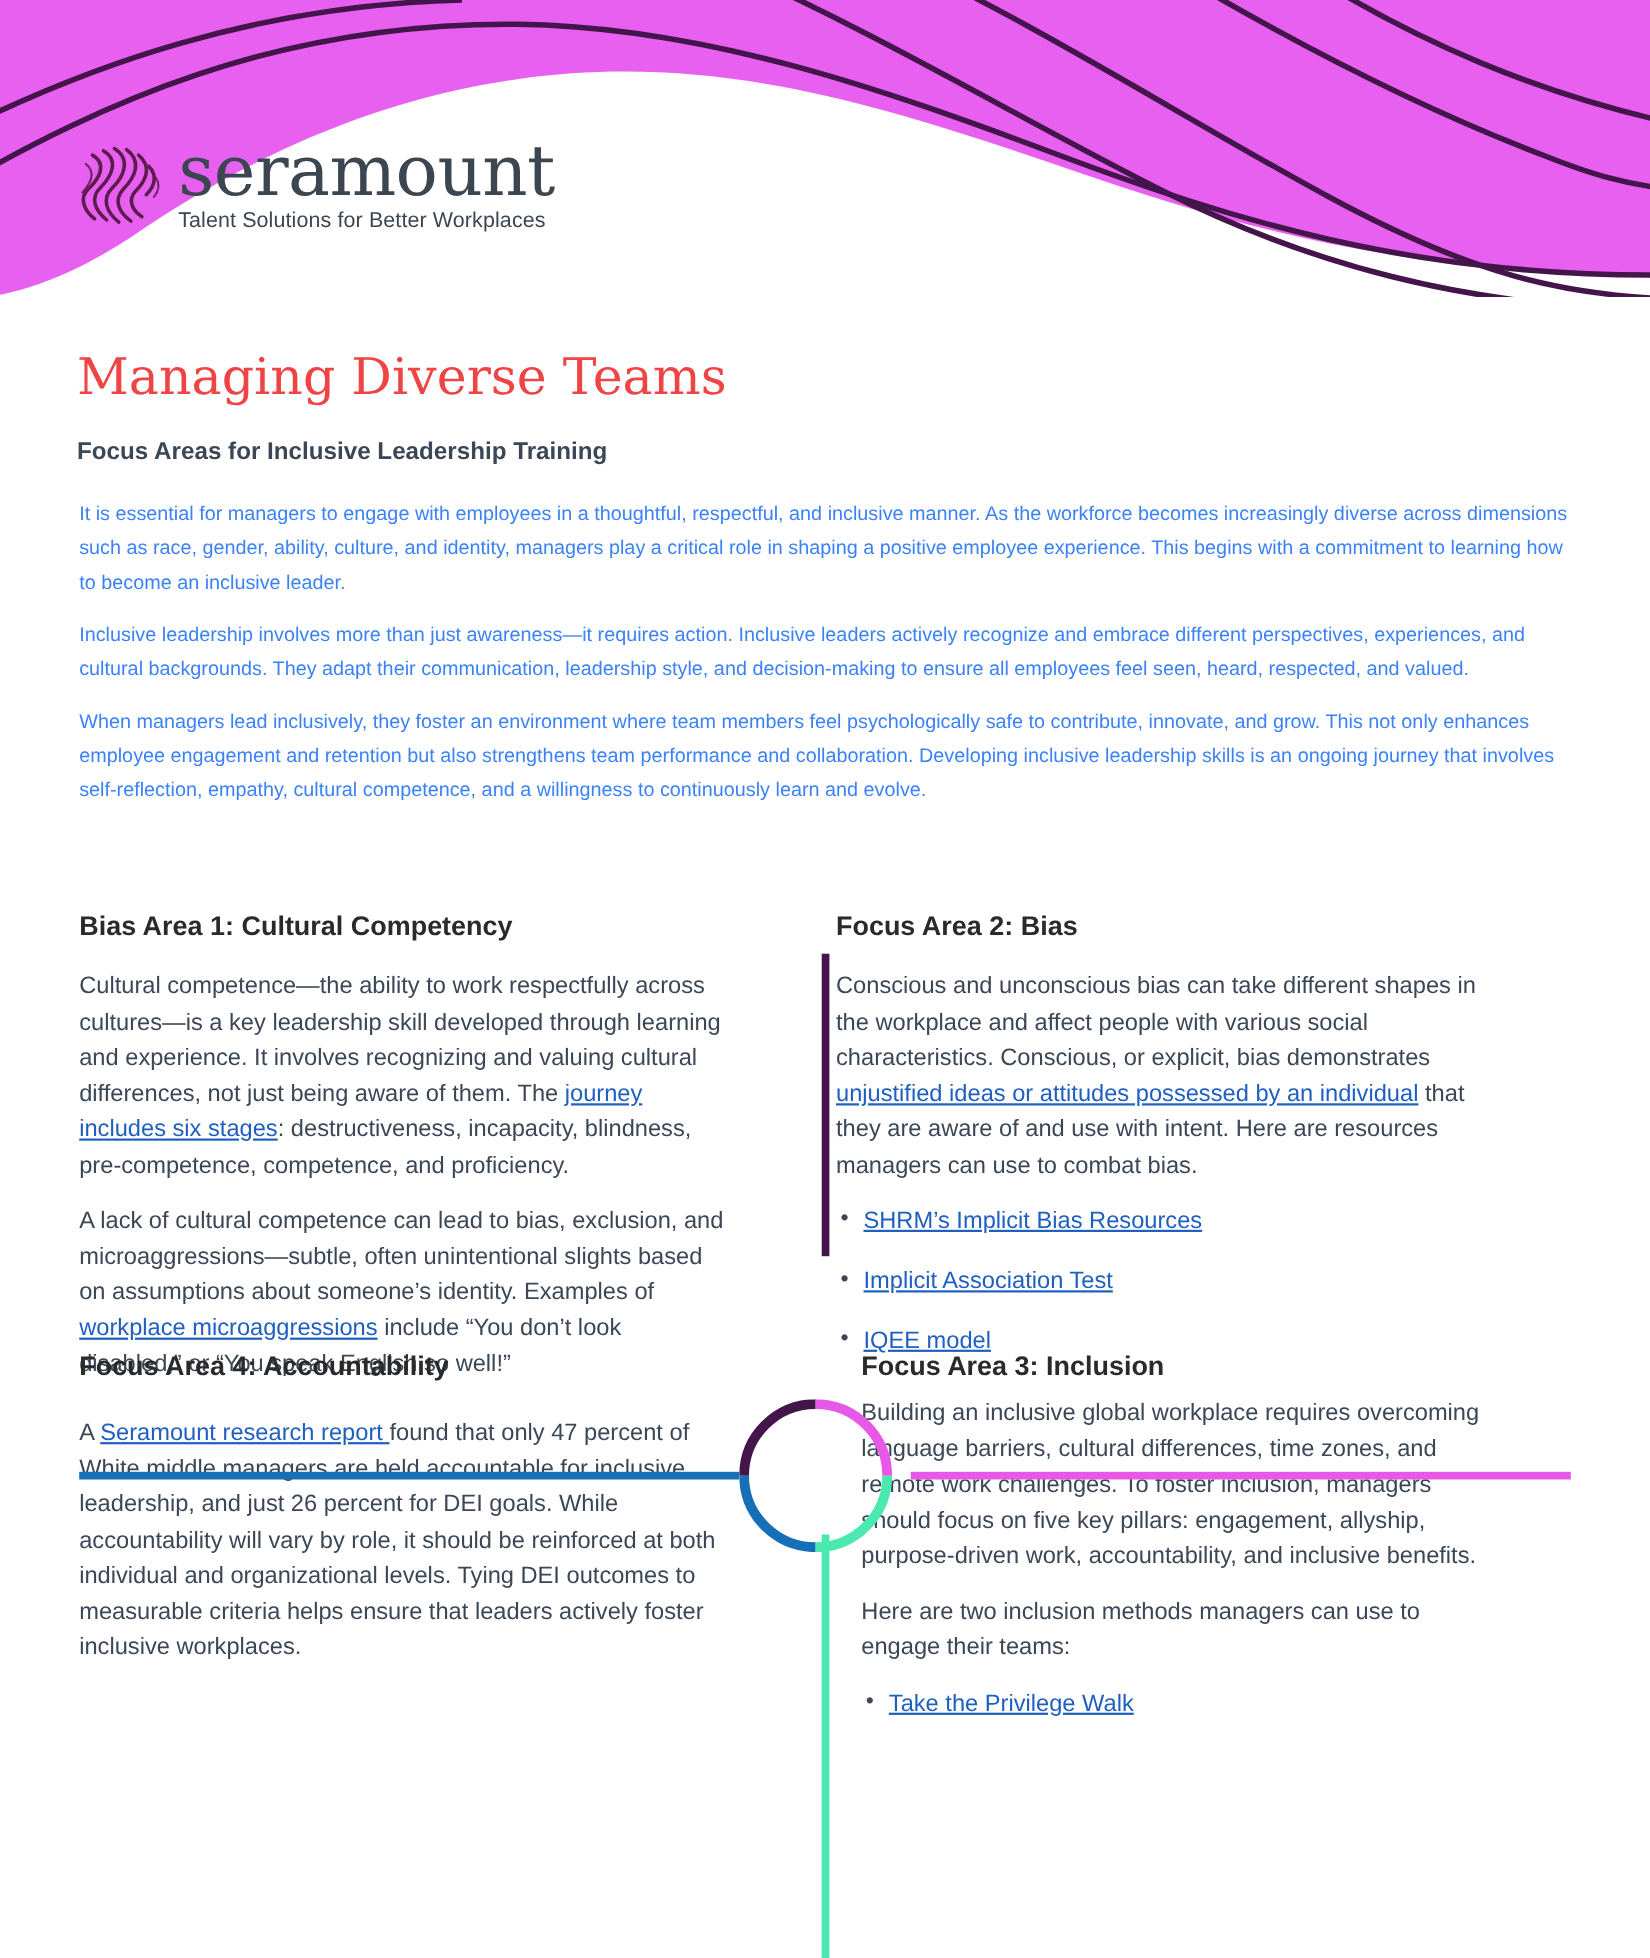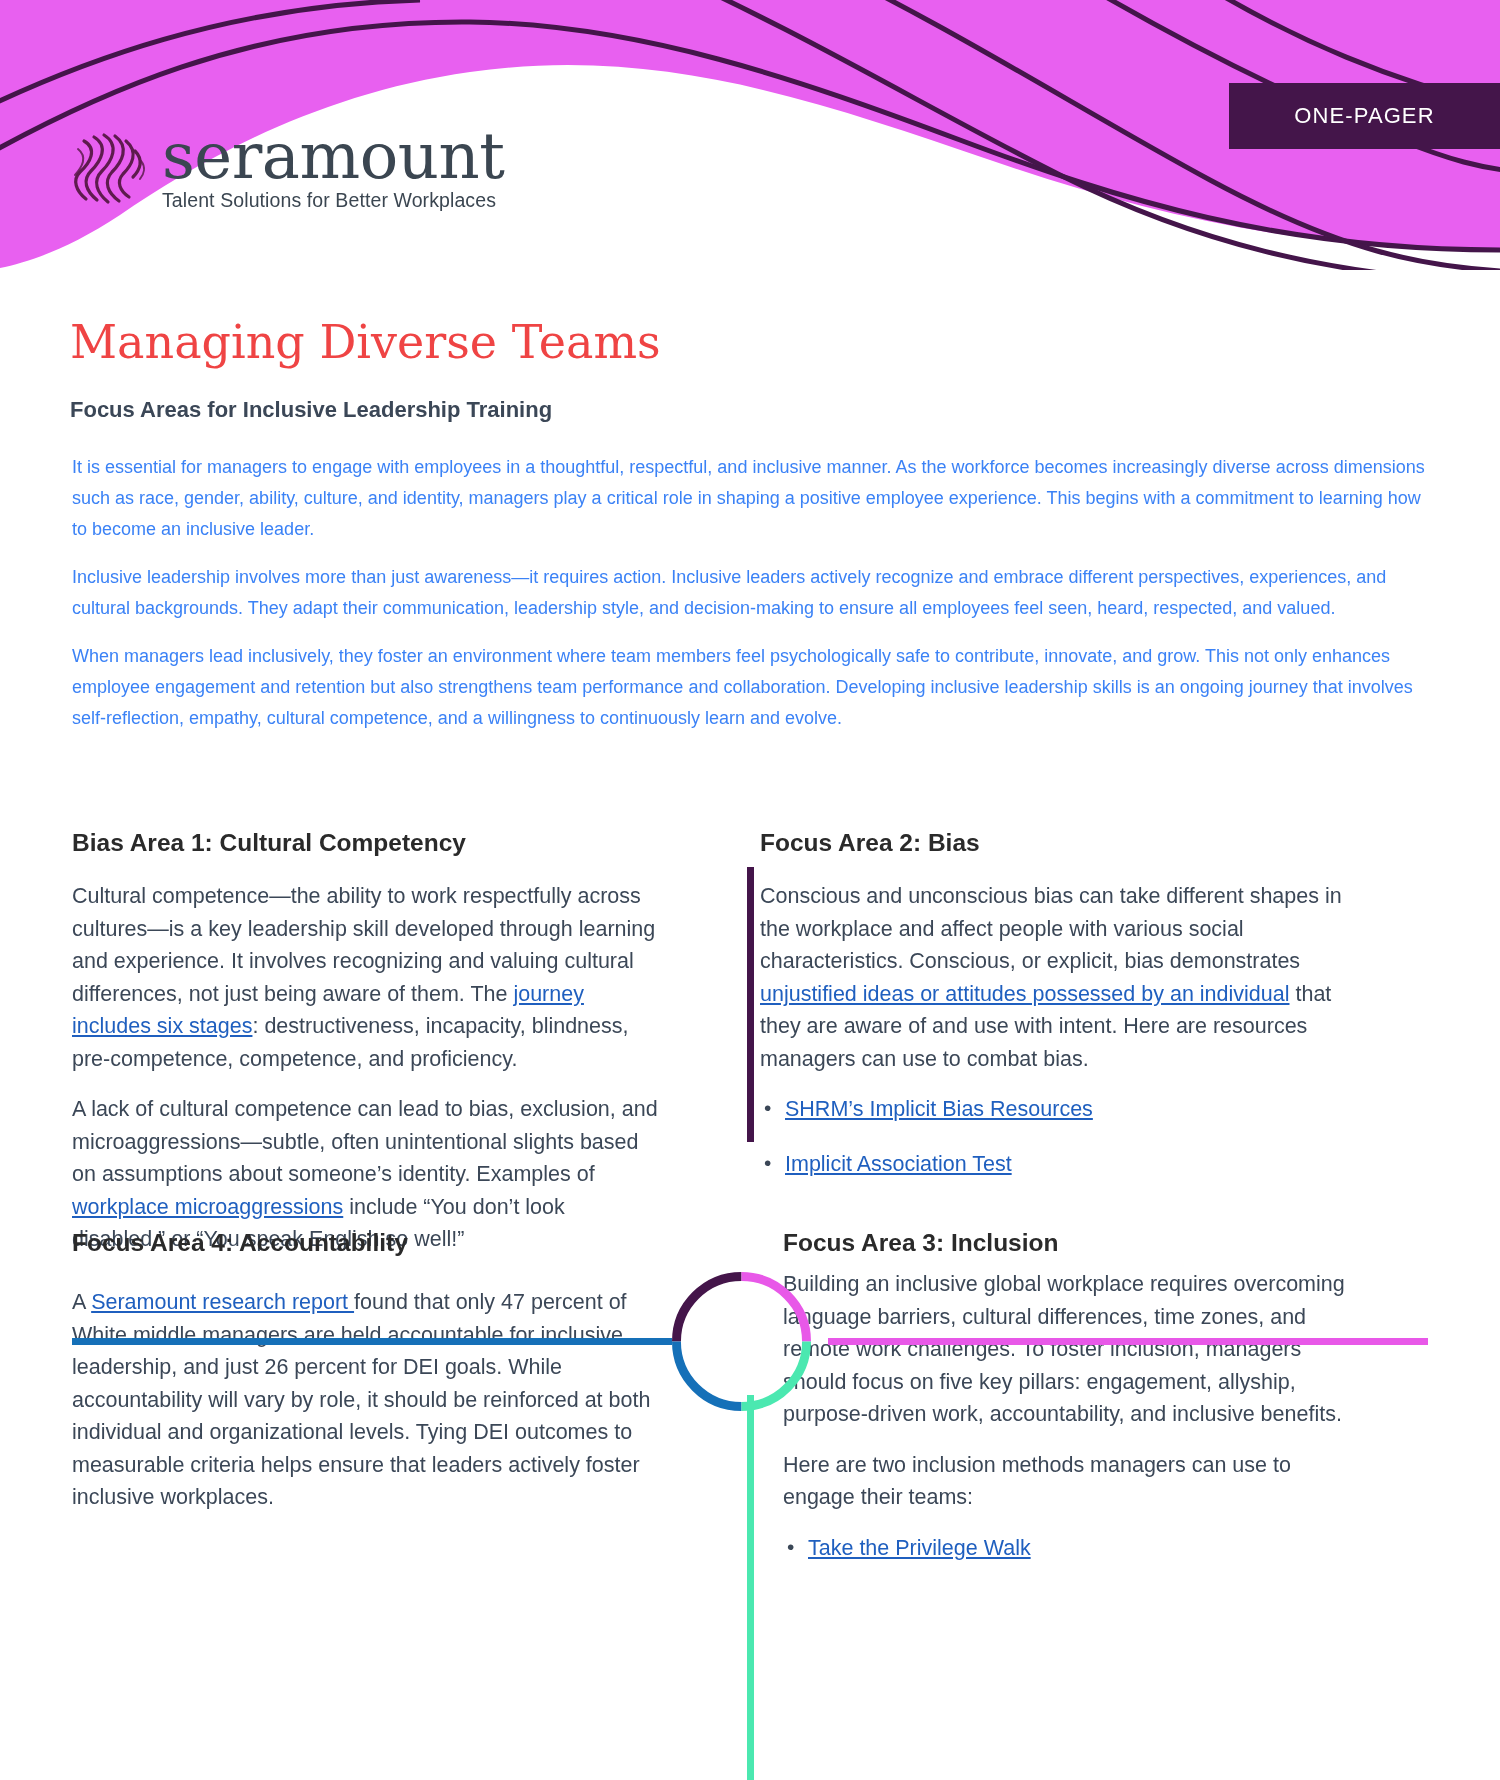--- a/index.html
+++ b/index.html
@@ -195,23 +195,20 @@
         <g fill="none" stroke="#44154A" stroke-width="5">
           <path d="M-40,120 C80,60 230,5 420,0"></path>
           <path d="M-40,170 C90,95 250,20 470,22 C640,24 800,80 960,140 C1120,200 1280,250 1500,250"></path>
           <path d="M640,-40 C800,30 930,110 1060,175 C1190,240 1330,278 1500,282"></path>
           <path d="M790,-50 C950,25 1080,110 1210,180 C1340,250 1420,268 1520,272"></path>
           <path d="M1010,-60 C1140,20 1270,90 1400,140 C1450,160 1480,168 1520,172"></path>
           <path d="M1180,-30 C1290,40 1400,85 1520,112"></path>
         </g>
       </g>
     </svg>
-    <div class="one-pager-badge">
-      <span>ONE-PAGER</span>
-    </div>
   </div>
 
   <div class="logo-wrap">
     <svg class="logo-mark" viewBox="0 0 78 80" xmlns="http://www.w3.org/2000/svg">
       <g fill="none" stroke="#5E1B4E" stroke-width="3.2" stroke-linecap="round">
         <path d="M14,14 C28,22 20,36 10,45 C2,53 6,64 16,72"></path>
         <path d="M24,10 C39,19 31,34 21,44 C12,53 16,64 27,73"></path>
         <path d="M34,8 C50,18 42,34 32,44 C22,54 27,66 38,75"></path>
         <path d="M45,9 C60,20 52,35 42,45 C33,55 38,66 49,74"></path>
         <path d="M56,14 C69,25 62,38 53,47 C46,55 50,64 59,70"></path>
@@ -244,20 +241,21 @@
       <p><span>Cultural competence—the ability to work respectfully across cultures—is a key leadership skill developed through learning and experience. It involves recognizing and valuing cultural differences, not just being aware of them. The </span><a class="lnk" href="#">journey includes six stages</a><span>: destructiveness, incapacity, blindness, pre-competence, competence, and proficiency.</span></p>
       <p><span>A lack of cultural competence can lead to bias, exclusion, and microaggressions—subtle, often unintentional slights based on assumptions about someone’s identity. Examples of </span><a class="lnk" href="#">workplace microaggressions</a><span> include “You don’t look disabled,” or “You speak English so well!”</span></p>
     </div>
 
     <div class="quad" id="q2">
       <h3>Focus Area 2: Bias</h3>
       <p><span>Conscious and unconscious bias can take different shapes in the workplace and affect people with various social characteristics. Conscious, or explicit, bias demonstrates </span><a class="lnk" href="#">unjustified ideas or attitudes possessed by an individual</a><span> that they are aware of and use with intent. Here are resources managers can use to combat bias.</span></p>
       <ul>
         <li><a class="lnk" href="#">SHRM’s Implicit Bias Resources</a></li>
         <li><a class="lnk" href="#">Implicit Association Test</a></li>
+        <li><a class="lnk" href="#">IQEE model</a></li>
       </ul>
     </div>
 
     <div class="quad" id="q4">
       <h3>Focus Area 4: Accountability</h3>
       <p><span>A </span><a class="lnk" href="#">Seramount research report </a><span>found that only 47 percent of White middle managers are held accountable for inclusive leadership, and just 26 percent for DEI goals. While accountability will vary by role, it should be reinforced at both individual and organizational levels. Tying DEI outcomes to measurable criteria helps ensure that leaders actively foster inclusive workplaces.</span></p>
     </div>
 
     <div class="quad" id="q3">
       <h3>Focus Area 3: Inclusion</h3>

